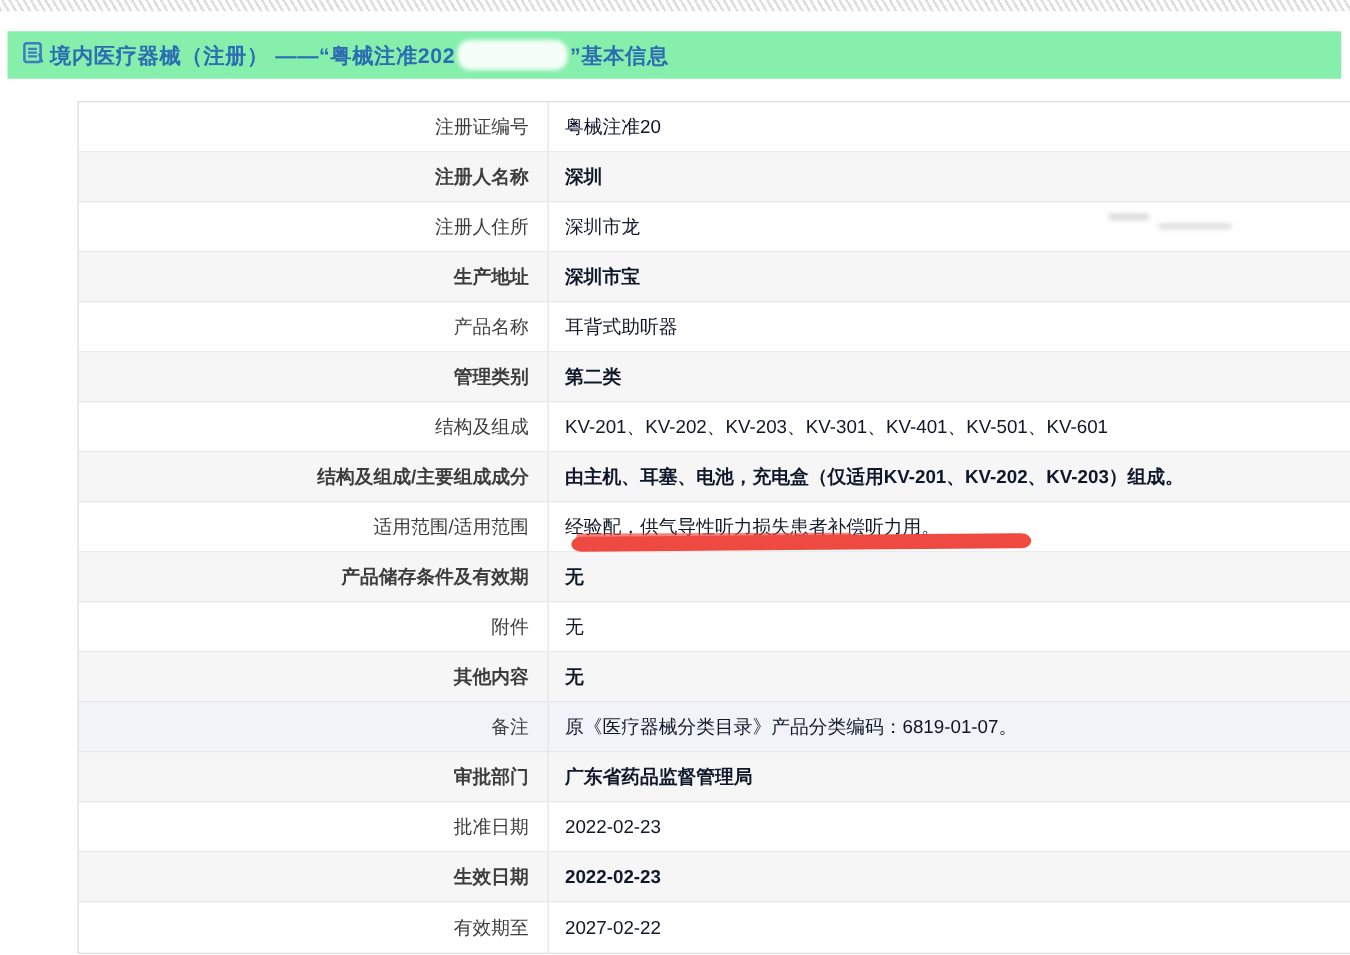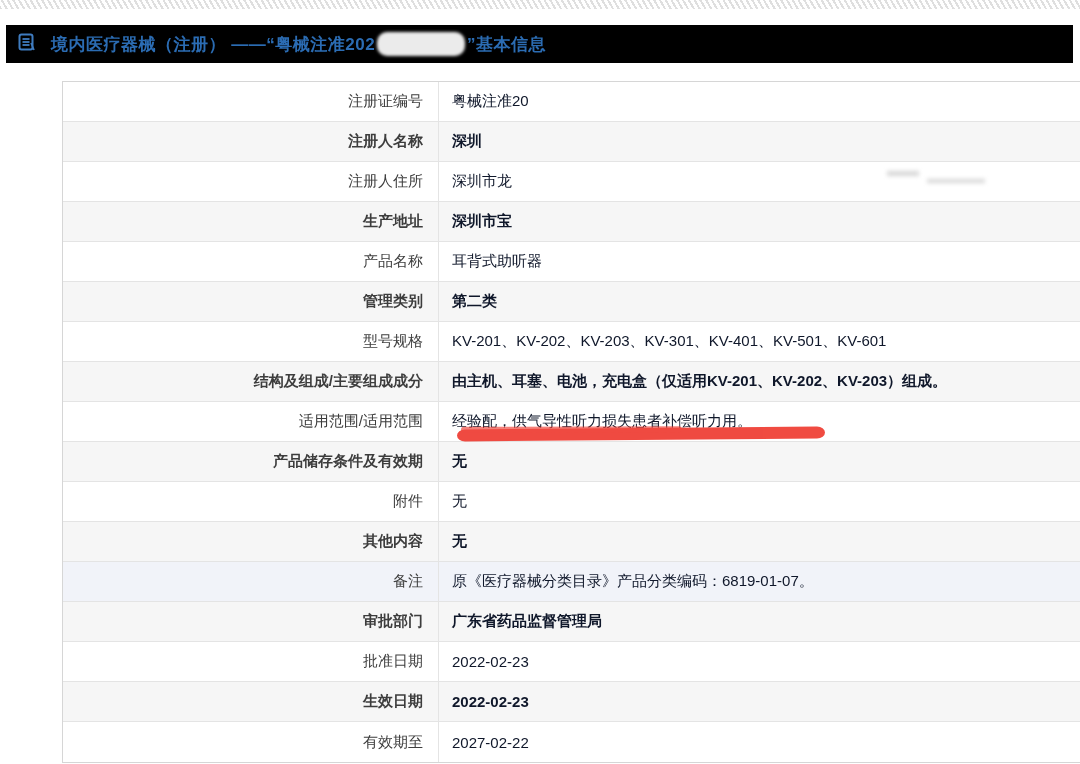--- a/index.html
+++ b/index.html
@@ -10,23 +10,22 @@
   }
   
   .stripes{
     position:absolute;top:0;left:0;width:1080px;height:9px;
     background:repeating-linear-gradient(60deg,#d9d9d9 0 2px,#ffffff 2px 5px);
     opacity:.85;
   }
   
   .titlebar{
     position:absolute;top:25px;left:6px;right:7px;height:38px;
-    background:#000000;display:flex;align-items:center;padding-left:12px;
+    background:#86efac;display:flex;align-items:center;padding-left:12px;
     box-sizing:border-box;
-    gap:11px;
   }
   .titlebar .doc-icon{flex:0 0 auto;margin-right:5px;margin-top:1px;}
   .title-text{
     font-size:17px;font-weight:bold;color:#2b6cb3;letter-spacing:.5px;
     display:flex;align-items:center;white-space:nowrap;
   }
   .redact-patch{
     display:inline-block;width:88px;height:24px;background:rgba(255,255,255,.92);
     border-radius:10px;filter:blur(1.5px);margin:0 2px;vertical-align:middle;
   }
@@ -138,21 +137,21 @@
     <div class="cell label">
       <span class="label-text">管理类别</span>
     </div>
     <div class="cell value">
       <span class="value-text">第二类</span>
     </div>
   </div>
 
   <div class="row">
     <div class="cell label">
-      <span class="label-text">型号规格</span>
+      <span class="label-text">结构及组成</span>
     </div>
     <div class="cell value">
       <span class="value-text">KV-201、KV-202、KV-203、KV-301、KV-401、KV-501、KV-601</span>
     </div>
   </div>
 
   <div class="row alt">
     <div class="cell label">
       <span class="label-text">结构及组成/主要组成成分</span>
     </div>

